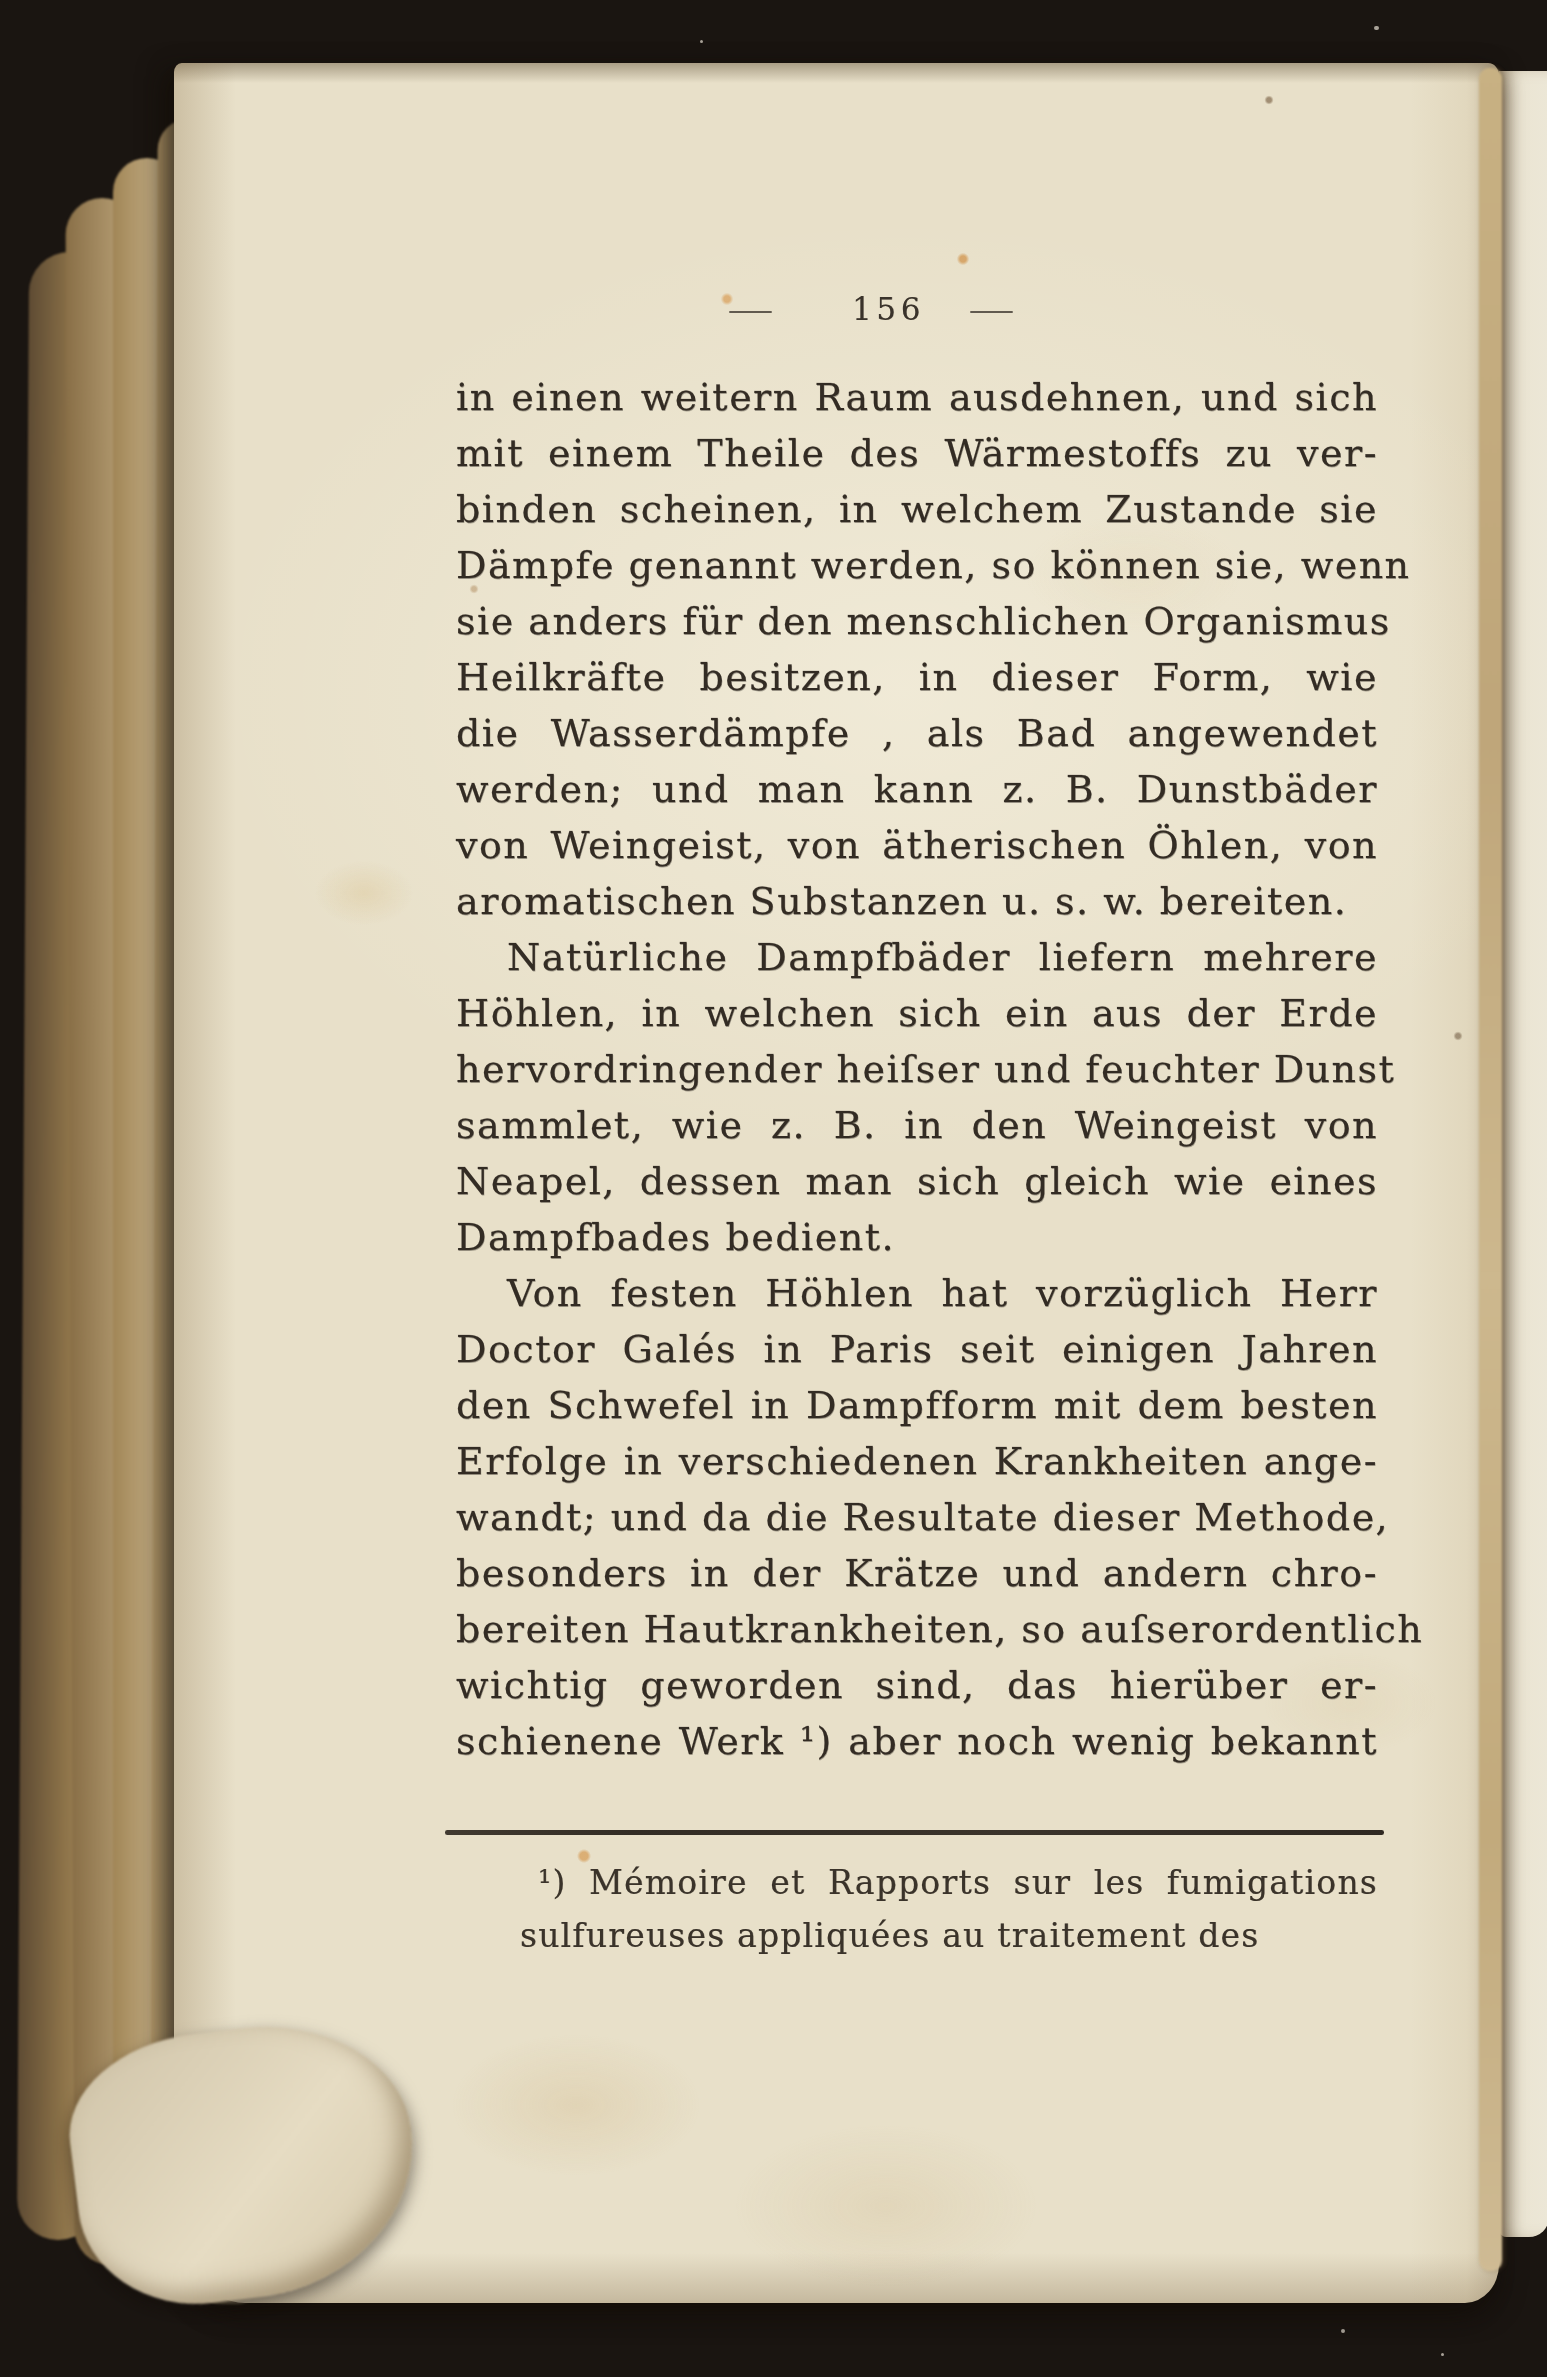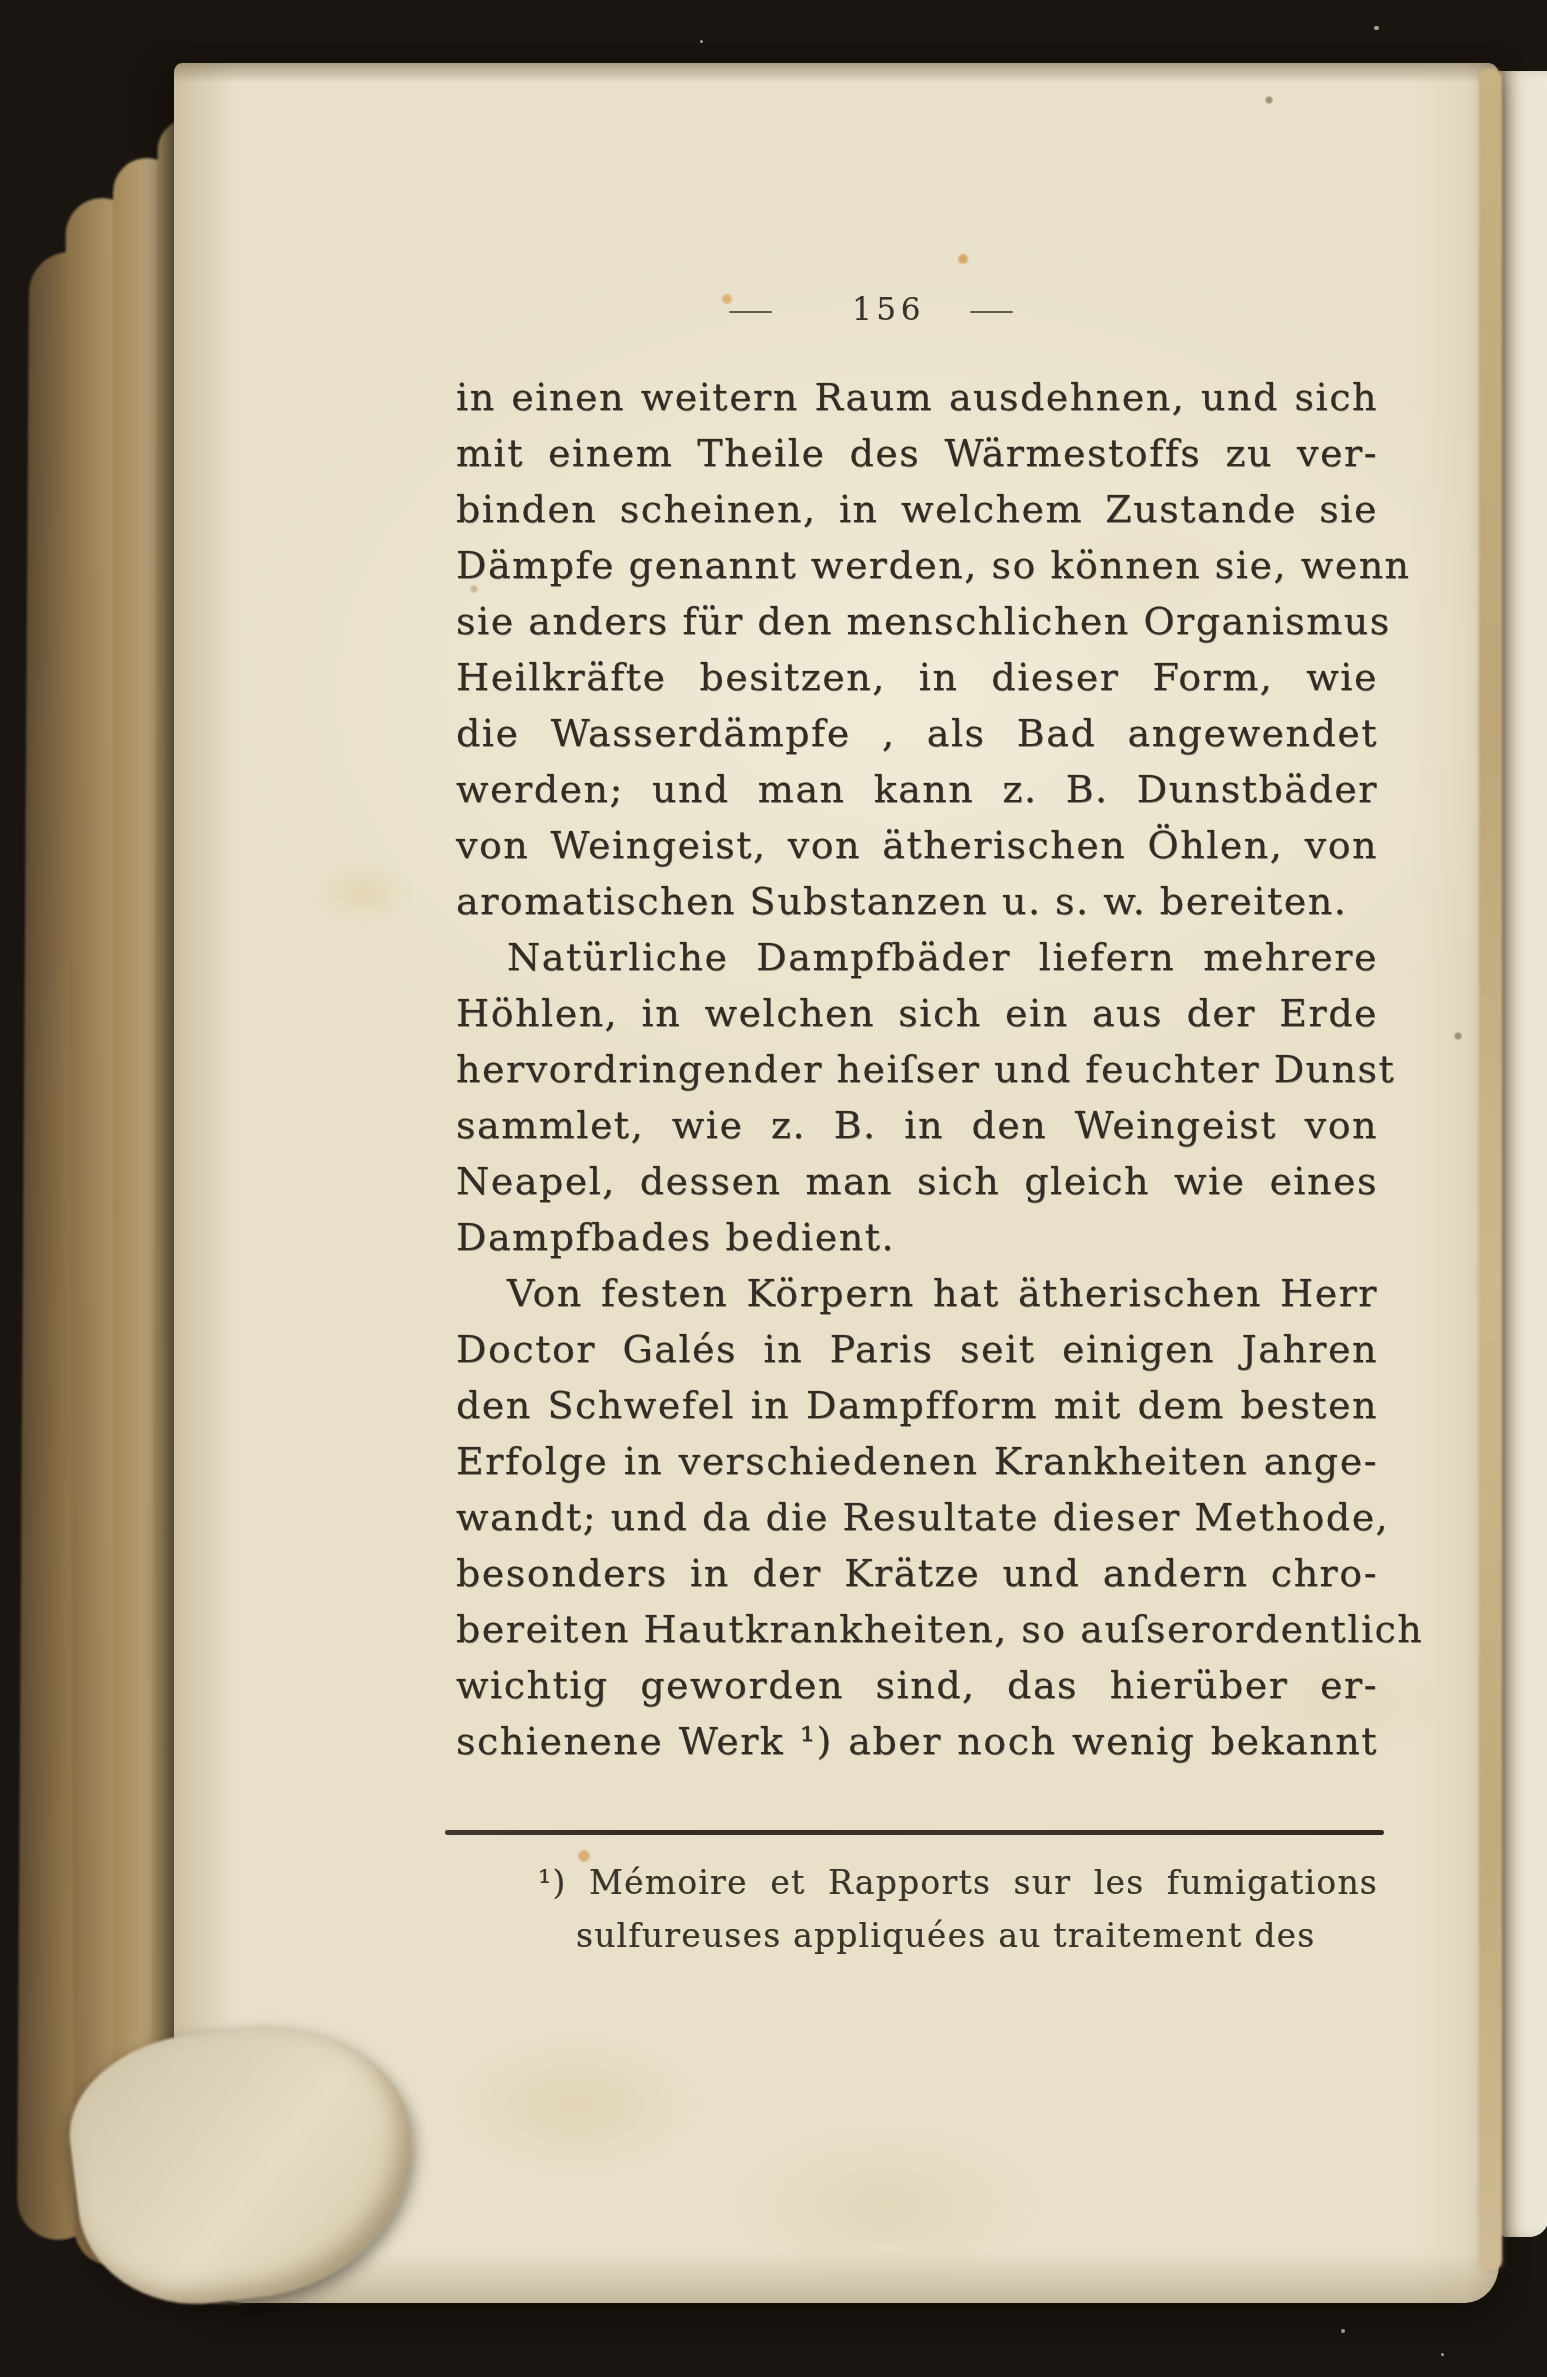--- a/index.html
+++ b/index.html
@@ -82,21 +82,21 @@
   .footnote-rule{position:absolute;left:271px;top:1767px;width:939px;height:4.6px;
       background:linear-gradient(90deg,#413a30,#332d25 20%,#3b342b 60%,#2f2922);
       border-radius:2.3px;}
 
   .footnote{position:absolute;left:282px;top:1793px;width:922px;color:#3a332a;
       font-size:33px;line-height:53px;letter-spacing:1.2px;
       text-shadow:0.4px 0.4px 0.5px rgba(55,47,38,.35);
       -webkit-text-stroke:0.2px rgba(55,47,38,.4);}
   .fline{text-align:justify;text-align-last:justify;white-space:nowrap;height:53px;}
   .fline.f1{padding-left:82px;}
-  .fline.f2{margin-left:120px;width:685px;}
+  .fline.f2{margin-left:64px;width:685px;}
 </style>
 </head>
 <body>
 
 <div class="scene">
 
   <div class="speck" style="left:1374px;top:25.5px;width:4.6px;height:4.6px"></div>
   <div class="speck" style="left:1426px;top:63px;width:3.9px;height:3.9px"></div>
   <div class="speck" style="left:700px;top:40px;width:3.1px;height:3.1px"></div>
   <div class="speck" style="left:337px;top:91px;width:3.1px;height:3.1px"></div>
@@ -132,21 +132,21 @@
       <div class="ln">die Wasserdämpfe , als Bad angewendet</div>
       <div class="ln">werden; und man kann z. B. Dunstbäder</div>
       <div class="ln">von Weingeist, von ätherischen Öhlen, von</div>
       <div class="ln flush">aromatischen Substanzen u. s. w. bereiten.</div>
       <div class="ln indent">Natürliche Dampfbäder liefern mehrere</div>
       <div class="ln">Höhlen, in welchen sich ein aus der Erde</div>
       <div class="ln">hervordringender heiſser und feuchter Dunst</div>
       <div class="ln">sammlet, wie z. B. in den Weingeist von</div>
       <div class="ln">Neapel, dessen man sich gleich wie eines</div>
       <div class="ln flush">Dampfbades bedient.</div>
-      <div class="ln indent">Von festen Körpern hat ätherischen Herr</div>
+      <div class="ln indent">Von festen Höhlen hat vorzüglich Herr</div>
       <div class="ln">Doctor Galés in Paris seit einigen Jahren</div>
       <div class="ln">den Schwefel in Dampfform mit dem besten</div>
       <div class="ln">Erfolge in verschiedenen Krankheiten ange-</div>
       <div class="ln">wandt; und da die Resultate dieser Methode,</div>
       <div class="ln">besonders in der Krätze und andern chro-</div>
       <div class="ln">bereiten Hautkrankheiten, so auſserordentlich</div>
       <div class="ln">wichtig geworden sind, das hierüber er-</div>
       <div class="ln">schienene Werk ¹) aber noch wenig bekannt</div>
     </div>
 

